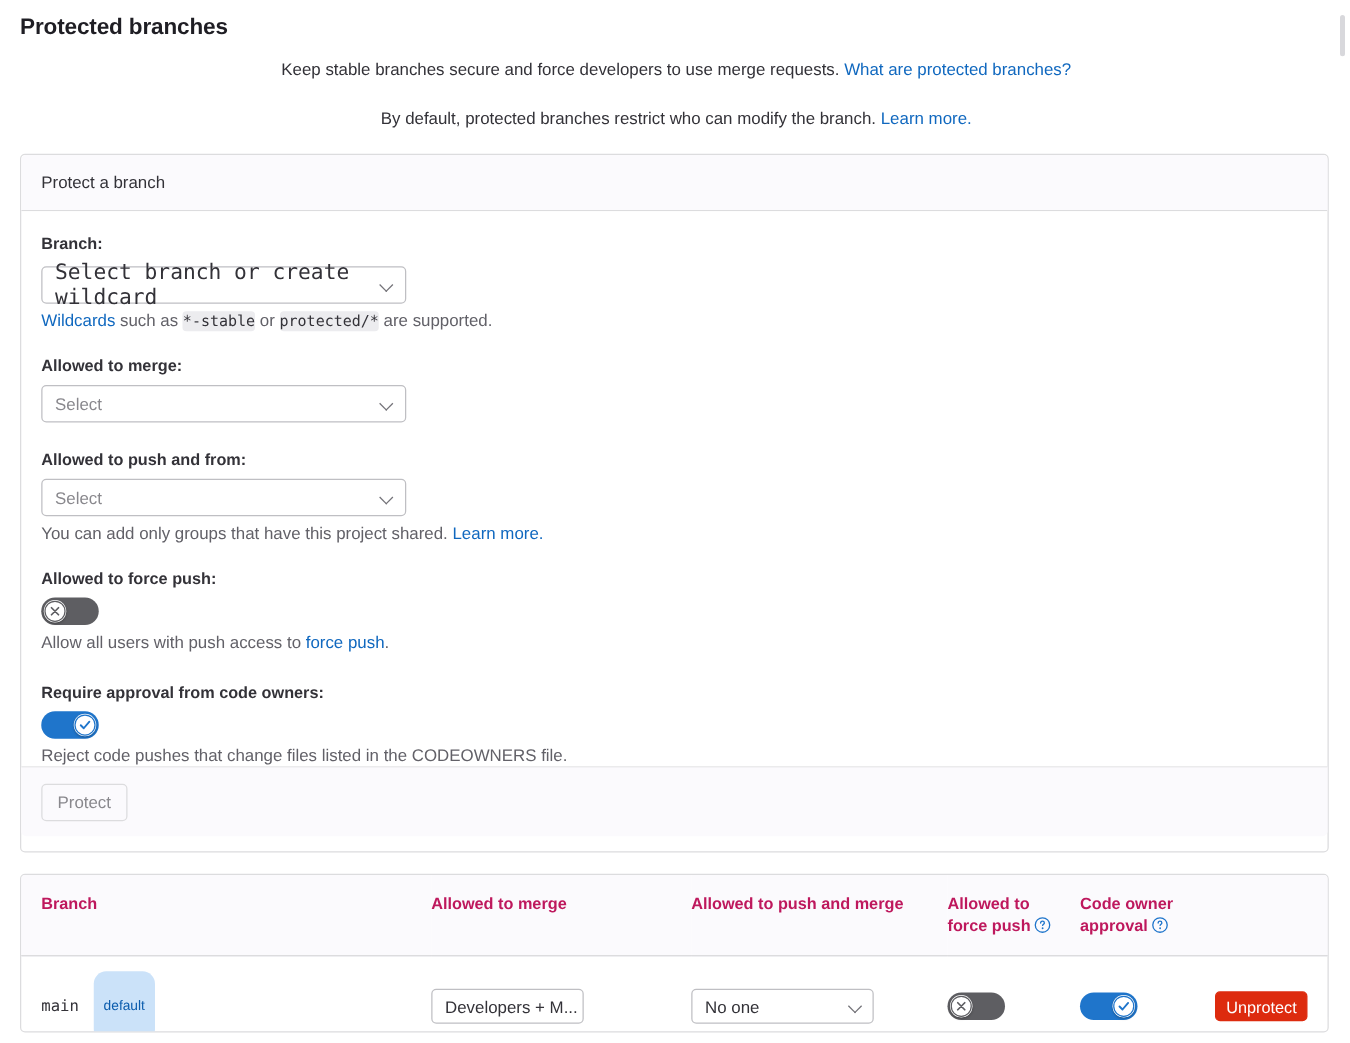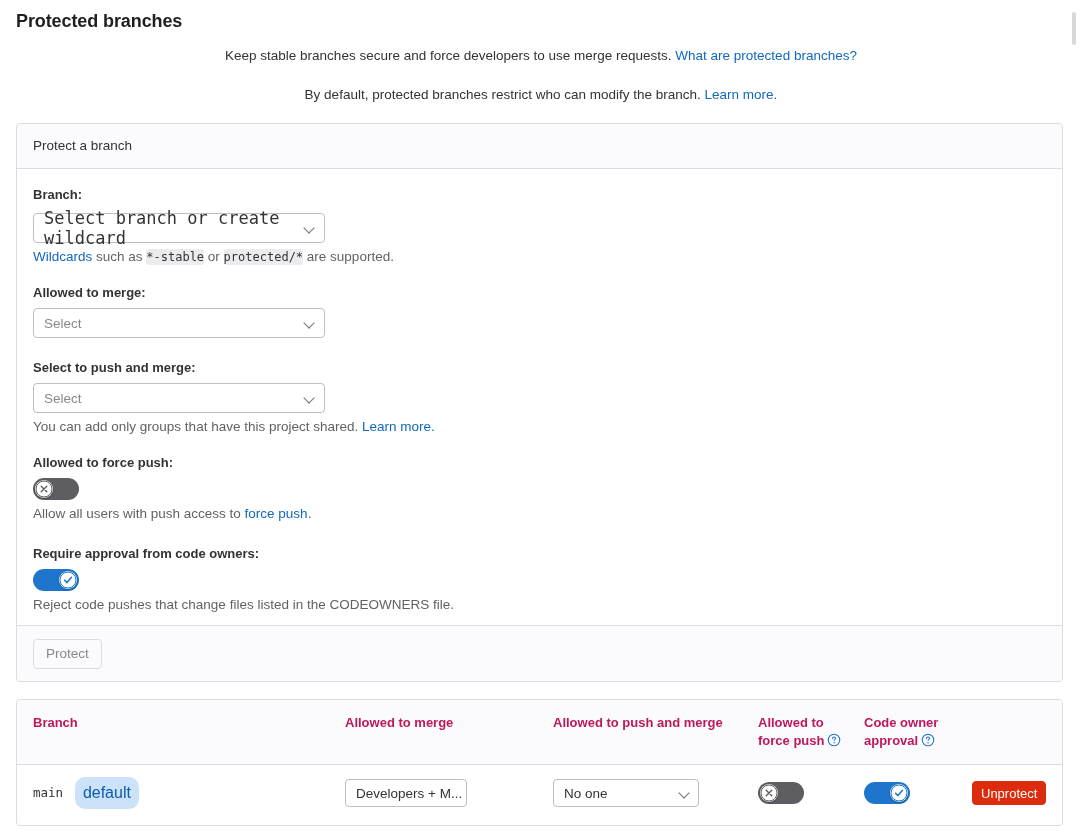--- a/index.html
+++ b/index.html
@@ -63,21 +63,21 @@
     box-sizing: border-box;
   }
   .card-header-title {
     font-size: 13.5px;
     color: #333238;
     line-height: 20px;
   }
   .card-body { padding: 16px; }
   .card-footer {
     position: absolute;
-    left: 0; right: 0; bottom: 0;
+    left: 0; right: 0; bottom: 12px;
     height: 56px;
     background: #fbfafd;
     border-top: 1px solid #dcdcde;
     border-radius: 0 0 4px 4px;
     display: flex;
     align-items: center;
     padding: 0 16px;
     box-sizing: border-box;
   }
 
@@ -242,23 +242,23 @@
 
   .branch-name {
     font-family: "DejaVu Sans Mono", monospace;
     font-size: 12.5px;
     color: #333238;
   }
   .badge-default {
     display: inline-block;
     background: #cbe2f9;
     color: #0b5cad;
-    font-size: 16px;
+    font-size: 11px;
     line-height: 16px;
-    padding: 8px 8px;
+    padding: 20px 8px;
     border-radius: 10px;
     margin-left: 8px;
     vertical-align: middle;
   }
   .row-dropdown {
     box-sizing: border-box;
     height: 28px;
     border: 1px solid #bfbfc3;
     border-radius: 4px;
     background: #fff;
@@ -339,21 +339,21 @@
         <label class="field-label">Allowed to merge:</label>
         <div class="dropdown select-wide" id="merge-dropdown">
           <span>Select</span>
           <span class="chev"></span>
         </div>
       </div>
 
       <div class="spacer-20"></div>
 
       <div class="field">
-        <label class="field-label">Select to push and merge:</label>
+        <label class="field-label">Allowed to push and from:</label>
         <div class="dropdown select-wide" id="push-dropdown">
           <span>Select</span>
           <span class="chev"></span>
         </div>
         <div class="help-text"><span>You can add only groups that have this project shared. </span><a class="link" href="#">Learn more.</a></div>
       </div>
 
       <div class="spacer-16"></div>
 
       <div class="field">

